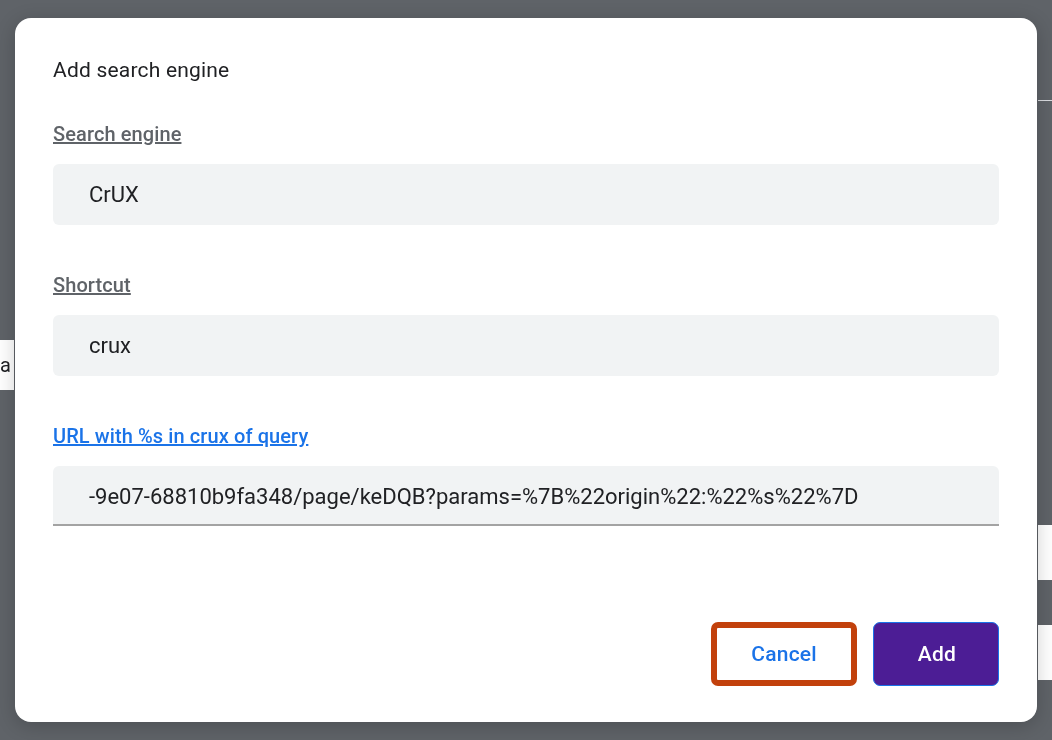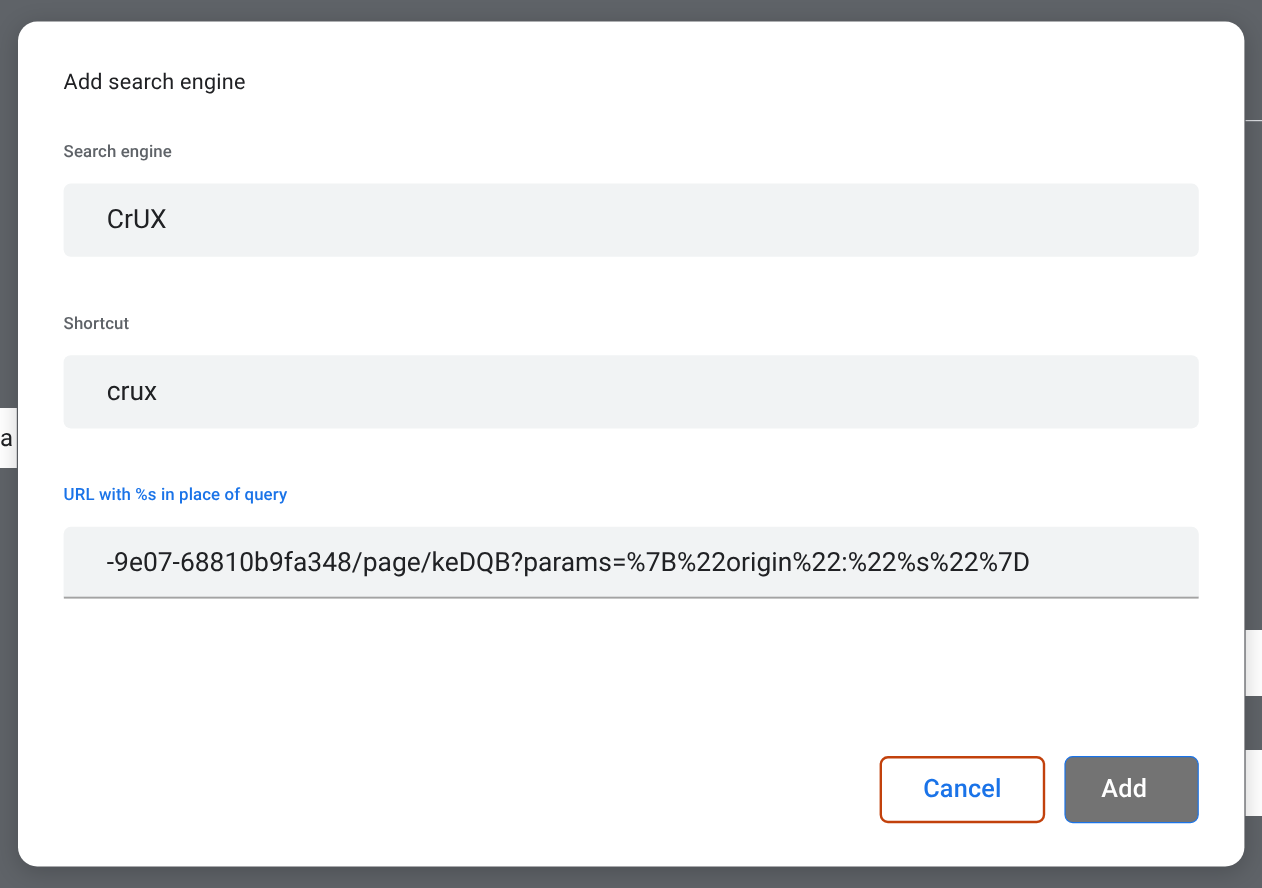--- a/index.html
+++ b/index.html
@@ -72,42 +72,43 @@
       bottom: 18px;
       background: #ffffff;
       border-radius: 16px;
       padding: 40px 38px 36px 38px;
       box-shadow: 0 4px 20px rgba(0,0,0,0.2);
       display: flex;
       flex-direction: column;
     }
     
     .dialog-title {
-      font-size: 18px;
+      font-size: 21px;
       font-weight: 400;
       color: #202124;
       margin-bottom: 40px;
       letter-spacing: 0.2px;
     }
     
     .field-group {
       margin-bottom: 48px;
     }
     
     .field-group:last-of-type {
       margin-bottom: 0;
     }
     
     .field-label {
       display: block;
-      font-size: 14px;
+      font-size: 20px;
       font-weight: 500;
       color: #5f6368;
       margin-bottom: 18px;
       letter-spacing: 0.1px;
+      text-decoration: underline;
     }
     
     .field-label.focused {
       color: #1a73e8;
     }
     
     .field-input {
       width: 100%;
       background: #f1f3f4;
       border: none;
@@ -138,28 +139,28 @@
       font-weight: 500;
       border-radius: 7px;
       cursor: pointer;
       font-family: inherit;
       letter-spacing: 0.2px;
     }
     
     .btn-secondary {
       background: #ffffff;
       color: #1a73e8;
-      border: 2px solid #c2410c;
+      border: 6px solid #c2410c;
     }
     
     .btn-primary {
-      background: #737373;
+      background: #4c1d95;
       color: #ffffff;
       border: 1px solid #1a73e8;
-      padding-left: 30px;
+      padding-left: 44px;
       padding-right: 42px;
     }
   </style>
 </head>
 <body>
 
 <div class="backdrop">
   <div class="bg-fragment-1">a</div>
   <div class="bg-divider"></div>
   <div class="bg-fragment-2"></div>
@@ -173,21 +174,21 @@
     <label class="field-label">Search engine</label>
     <input type="text" class="field-input" value="CrUX" style="">
   </div>
 
   <div class="field-group">
     <label class="field-label">Shortcut</label>
     <input type="text" class="field-input" value="crux" style="">
   </div>
 
   <div class="field-group">
-    <label class="field-label focused">URL with %s in place of query</label>
+    <label class="field-label focused">URL with %s in crux of query</label>
     <input type="text" class="field-input focused" value="-9e07-68810b9fa348/page/keDQB?params=%7B%22origin%22:%22%s%22%7D" style="">
   </div>
 
   <div class="dialog-footer">
     <button class="btn btn-secondary">Cancel</button>
     <button class="btn btn-primary">Add</button>
   </div>
 </div>
 
 </body></html>

